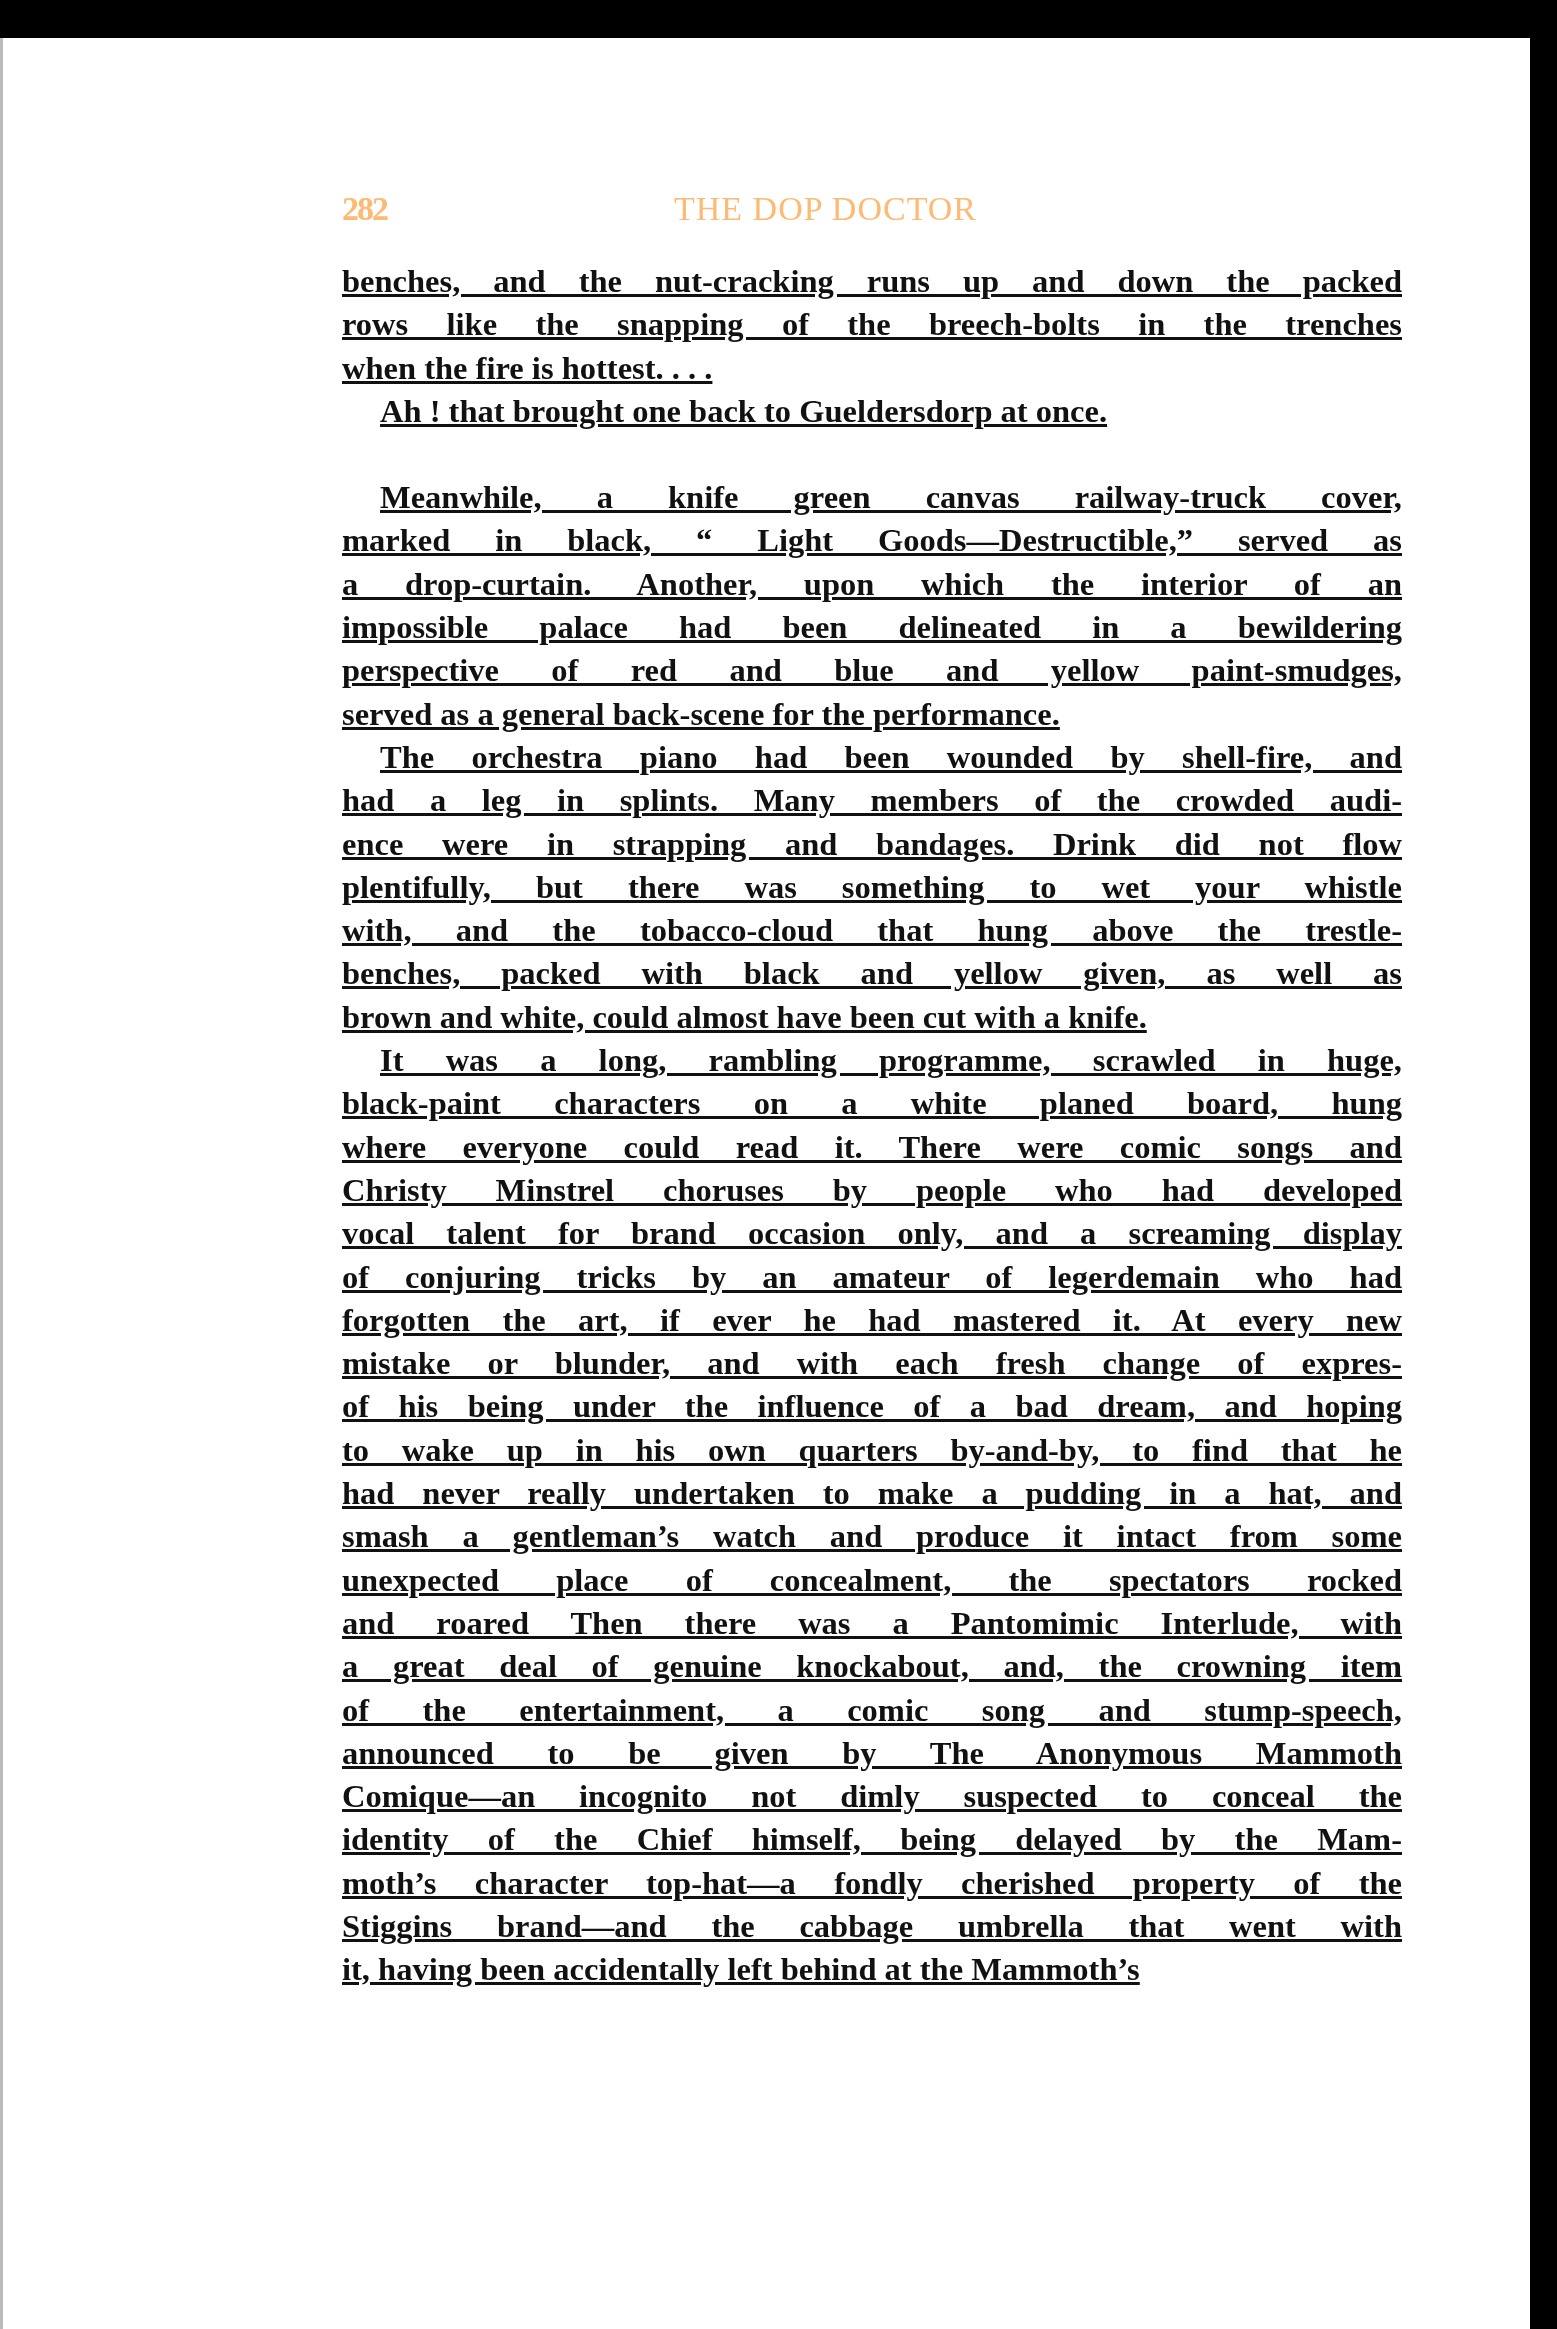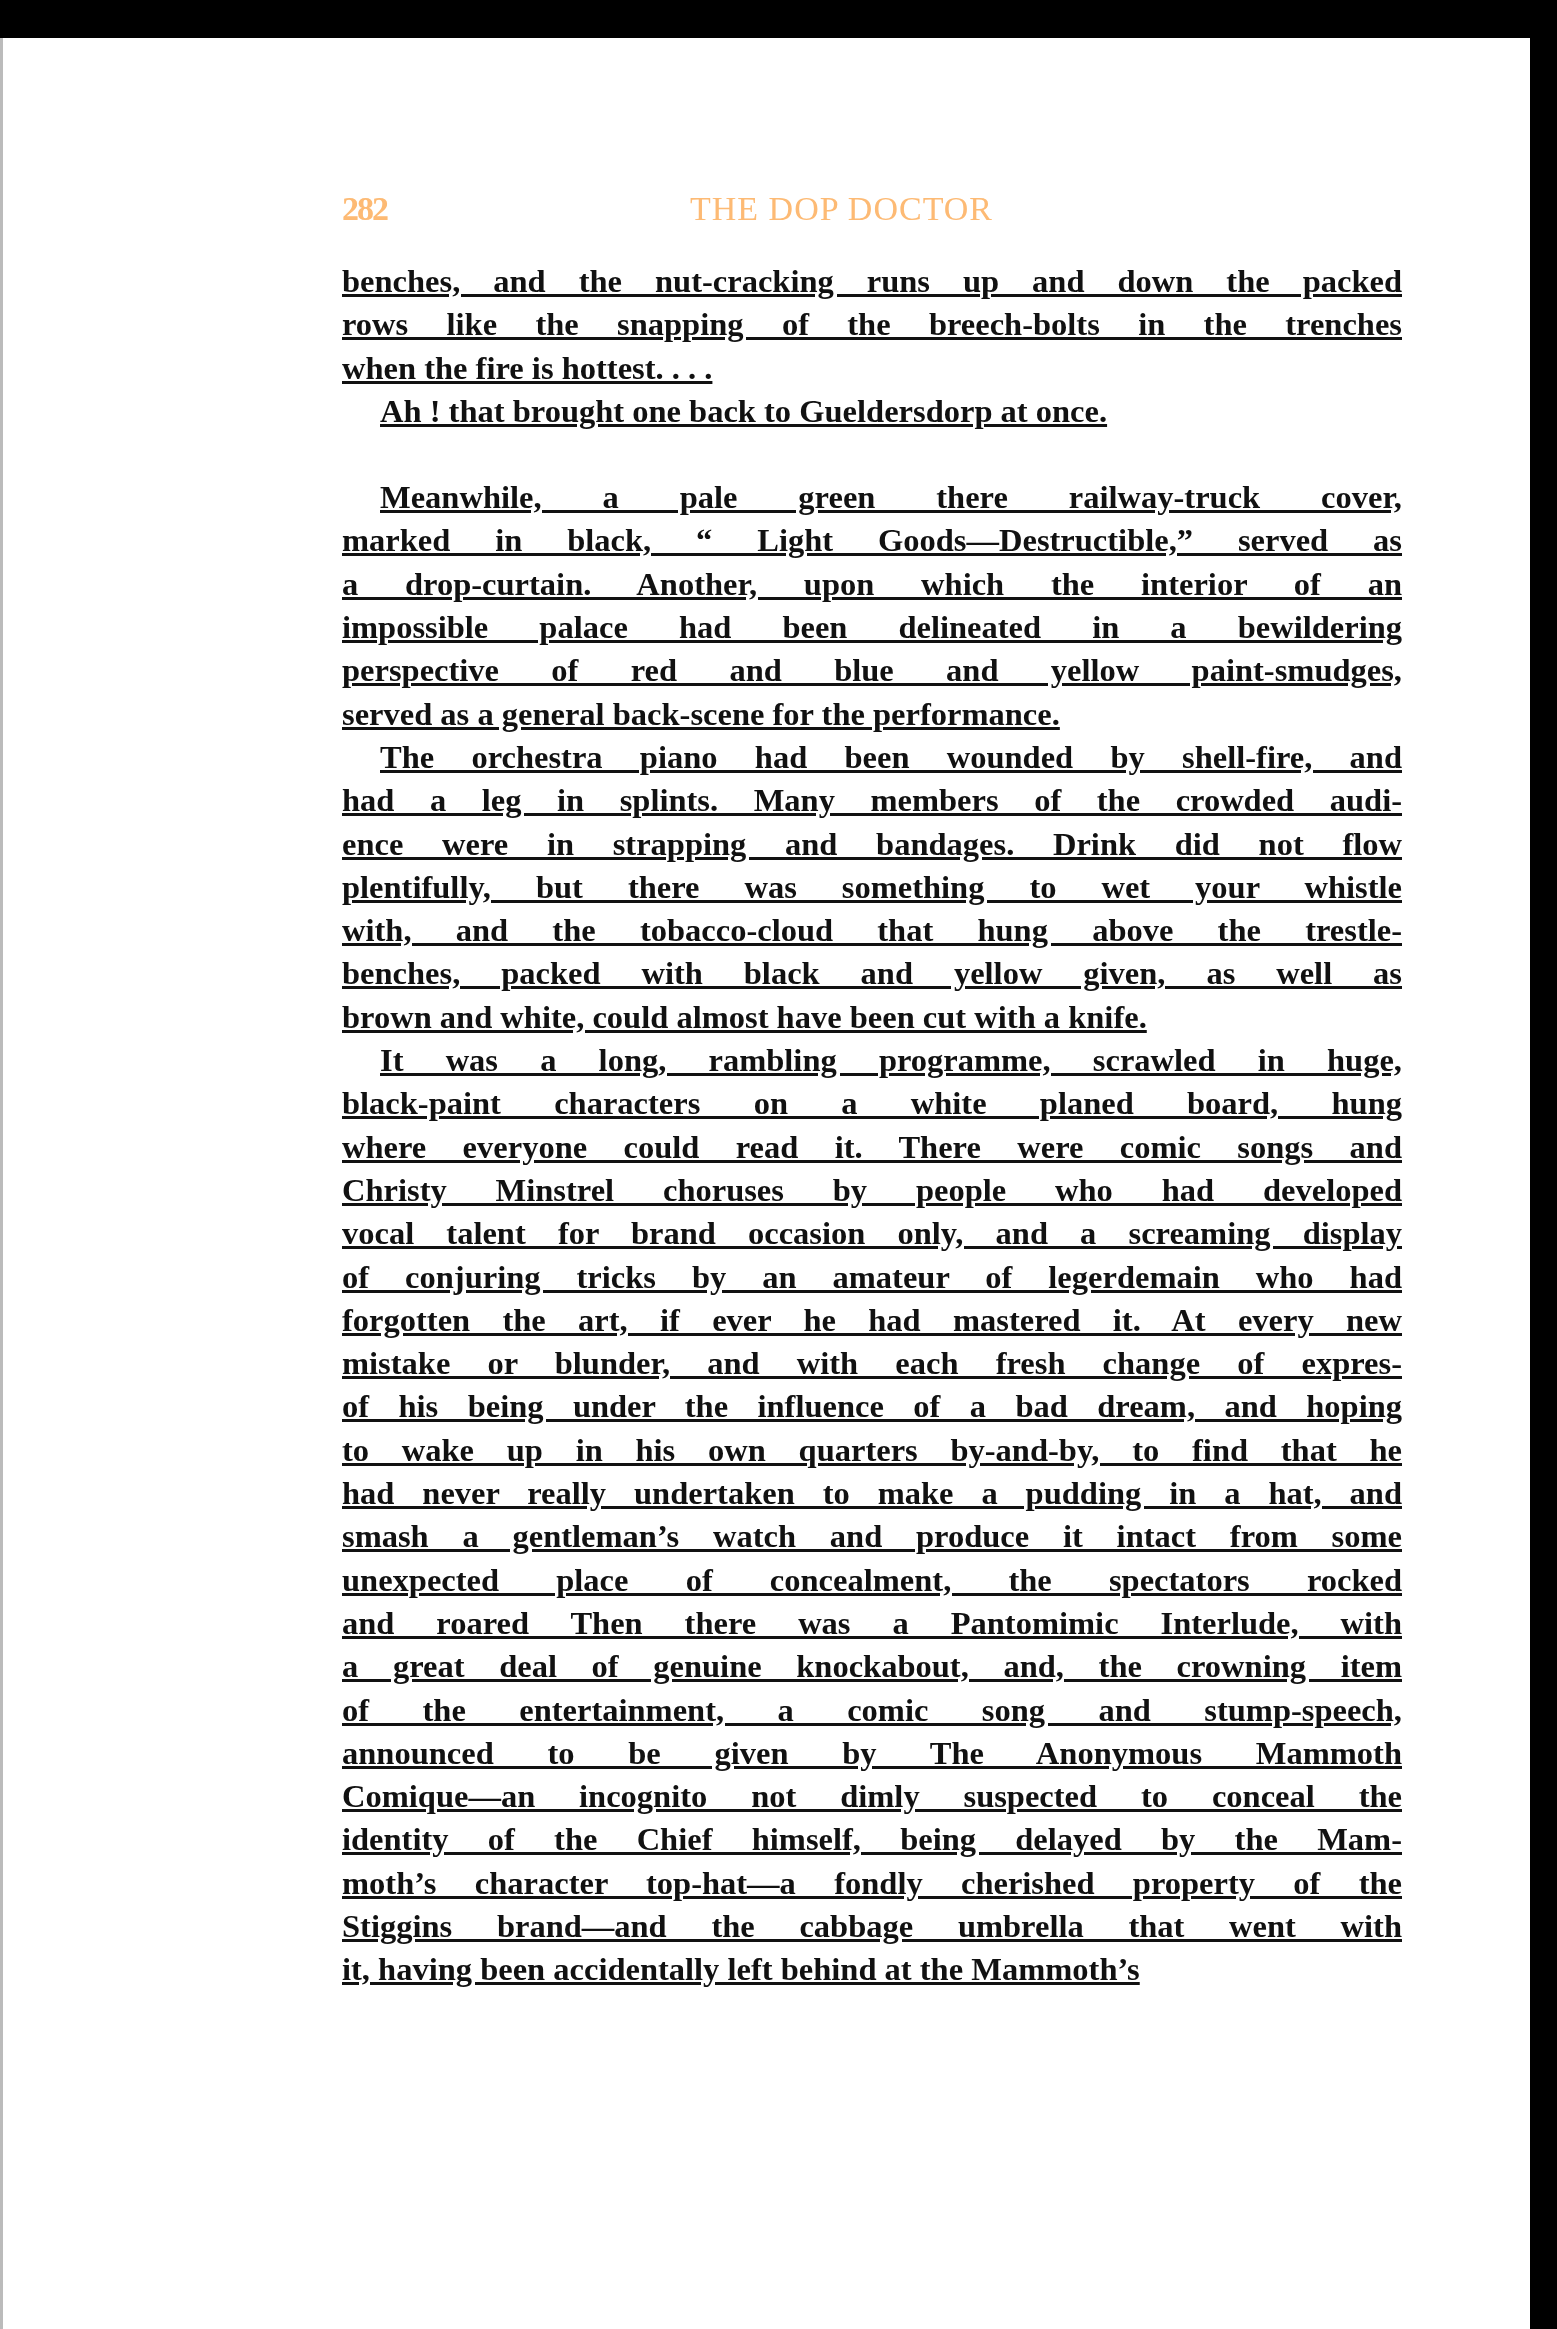--- a/index.html
+++ b/index.html
@@ -3,21 +3,21 @@
 <meta charset="utf-8">
 <style>
   html,body{margin:0;padding:0;}
   body{width:1557px;height:2329px;background:#000;position:relative;overflow:hidden;}
   .page{position:absolute;left:0;top:38px;width:1530px;height:2291px;background:#fff;
         border-left:3px solid #bbb;}
   .edge{position:absolute;right:0;top:38px;width:27px;height:2291px;background:#000;}
   .header{position:absolute;left:342px;top:190px;width:1060px;height:48px;
           font-family:"Liberation Serif","DejaVu Serif",serif;font-size:34px;color:#fdba74;}
   .pagenum{position:absolute;left:0;top:0;font-weight:bold;letter-spacing:-2px;}
-  .title{position:absolute;left:348px;top:0;letter-spacing:1px;}
+  .title{position:absolute;left:332px;top:0;letter-spacing:1px;}
   .body{position:absolute;left:342px;top:260px;width:1060px;
         font-family:"Liberation Serif","DejaVu Serif",serif;font-size:32.5px;line-height:43.3px;
         color:#111;font-weight:bold;}
   .line{display:block;white-space:nowrap;text-align:justify;text-align-last:justify;height:43.3px;text-decoration:underline;}
   .line.last{text-align-last:left;}
   .indent{padding-left:38px;}
   .gap{height:43px;}
 </style>
 </head>
 <body>
@@ -34,21 +34,21 @@
     <div>
       <span class="line">benches, and the nut-cracking runs up and down the packed</span>
       <span class="line">rows like the snapping of the breech-bolts in the trenches</span>
       <span class="line last">when the fire is hottest. . . .</span>
     </div>
     <div>
       <span class="line indent last">Ah ! that brought one back to Gueldersdorp at once.</span>
     </div>
     <div class="gap"></div>
     <div>
-      <span class="line indent">Meanwhile, a pale green there railway-truck cover,</span>
+      <span class="line indent">Meanwhile, a knife green canvas railway-truck cover,</span>
       <span class="line">marked in black, “ Light Goods—Destructible,” served as</span>
       <span class="line">a drop-curtain. Another, upon which the interior of an</span>
       <span class="line">impossible palace had been delineated in a bewildering</span>
       <span class="line">perspective of red and blue and yellow paint-smudges,</span>
       <span class="line last">served as a general back-scene for the performance.</span>
     </div>
     <div>
       <span class="line indent">The orchestra piano had been wounded by shell-fire, and</span>
       <span class="line">had a leg in splints. Many members of the crowded audi-</span>
       <span class="line">ence were in strapping and bandages. Drink did not flow</span>

